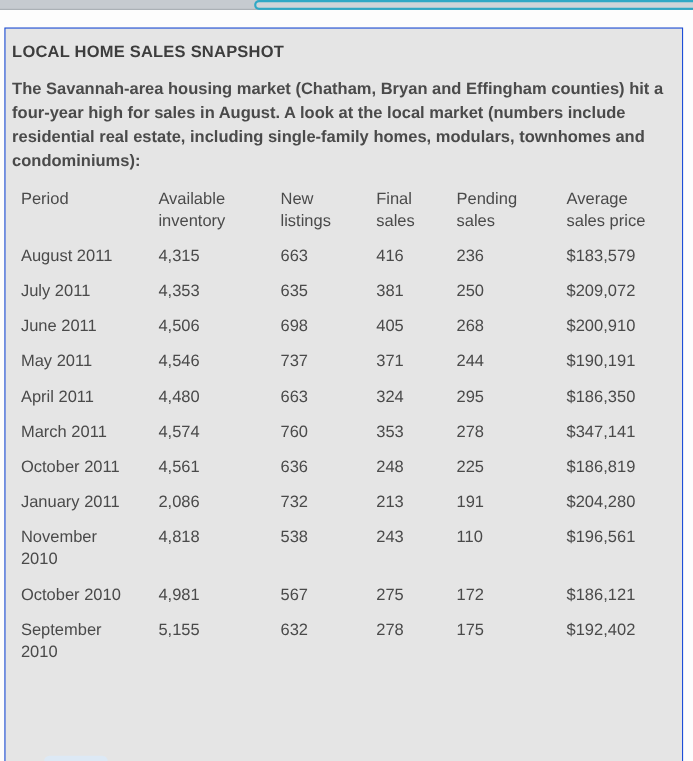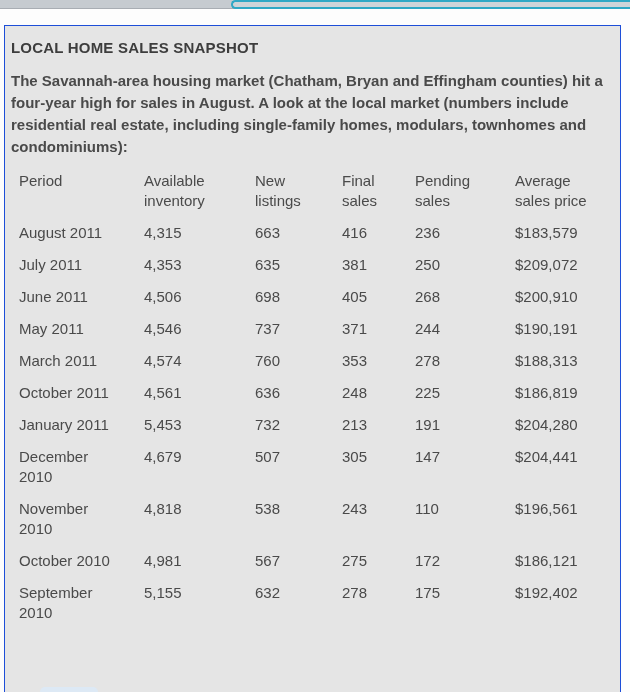--- a/index.html
+++ b/index.html
@@ -122,51 +122,50 @@
         </tr>
         <tr>
           <td>May 2011</td>
           <td>4,546</td>
           <td>737</td>
           <td>371</td>
           <td>244</td>
           <td>$190,191</td>
         </tr>
         <tr>
+          <td>April 2011</td>
+          <td>4,480</td>
+          <td>663</td>
+          <td>324</td>
+          <td>295</td>
+          <td>$186,350</td>
+        </tr>
+        <tr>
           <td>March 2011</td>
           <td>4,574</td>
           <td>760</td>
           <td>353</td>
           <td>278</td>
-          <td>$188,313</td>
+          <td>$347,141</td>
         </tr>
         <tr>
           <td>October 2011</td>
           <td>4,561</td>
           <td>636</td>
           <td>248</td>
           <td>225</td>
           <td>$186,819</td>
         </tr>
         <tr>
           <td>January 2011</td>
-          <td>5,453</td>
+          <td>2,086</td>
           <td>732</td>
           <td>213</td>
           <td>191</td>
           <td>$204,280</td>
-        </tr>
-        <tr>
-          <td>December
-2010</td>
-          <td>4,679</td>
-          <td>507</td>
-          <td>305</td>
-          <td>147</td>
-          <td>$204,441</td>
         </tr>
         <tr>
           <td>November
 2010</td>
           <td>4,818</td>
           <td>538</td>
           <td>243</td>
           <td>110</td>
           <td>$196,561</td>
         </tr>

